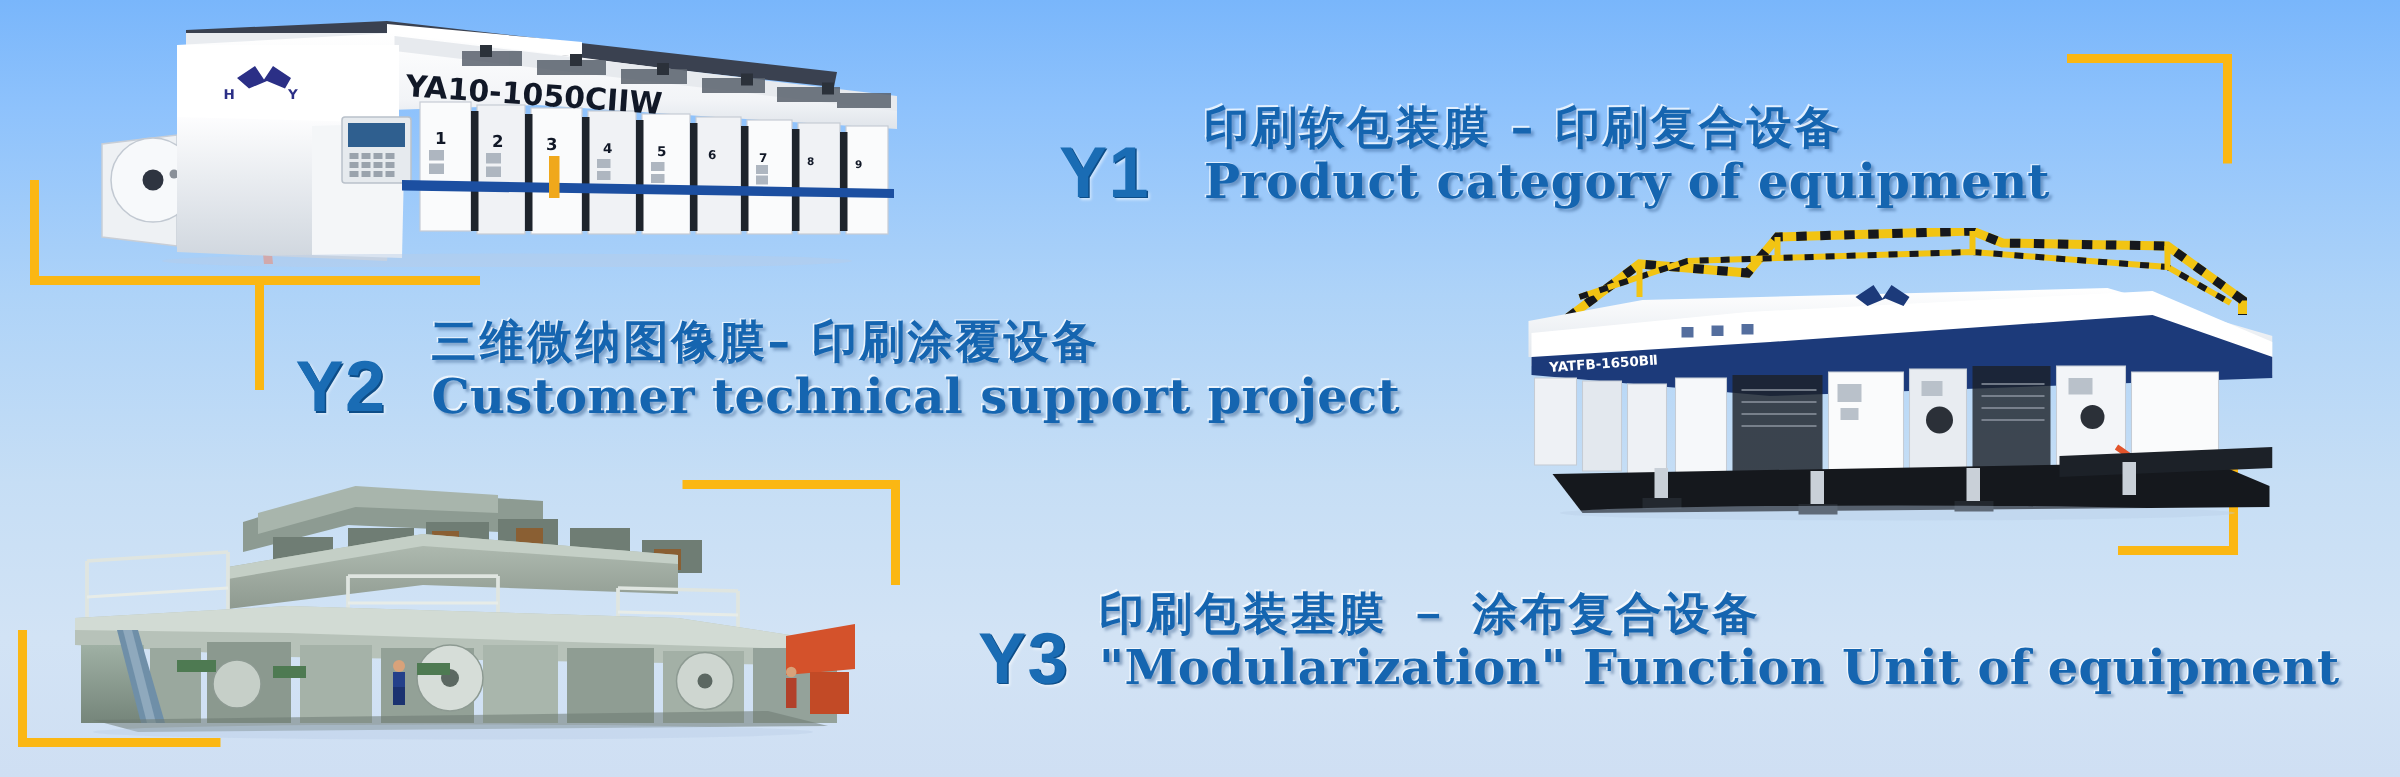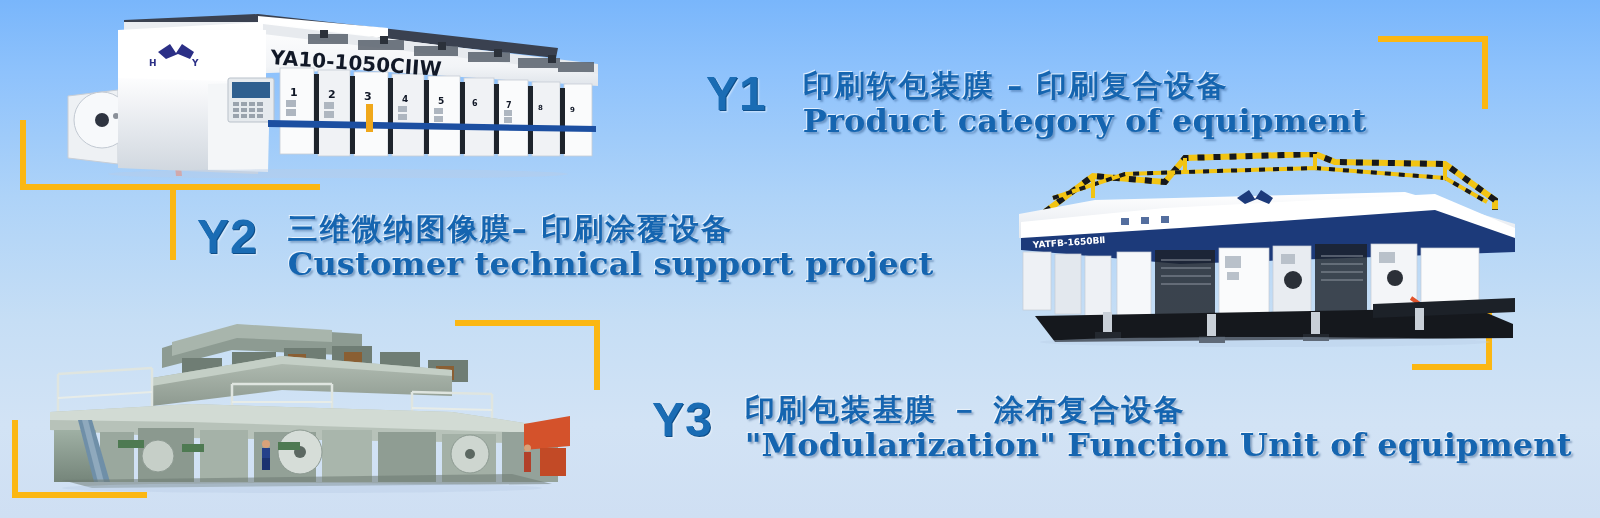--- a/index.html
+++ b/index.html
@@ -10,21 +10,21 @@
   #banner{
     position:relative;width:1600px;height:518px;overflow:hidden;
     background:linear-gradient(180deg,#79b6fb 0%,#8ec2fc 14%,#aed3f8 38%,#c6def5 62%,#d2e3f5 82%,#cfdff3 100%);
   }
   
   .bracket{position:absolute;}
   .bracket .h{position:absolute;background:#fbb713;height:6px;}
   .bracket .v{position:absolute;background:#fbb713;width:6px;}
 
   
-  .row{position:absolute;display:flex;align-items:flex-start;}
+  .row{position:absolute;display:flex;align-items:flex-end;}
   .ycode{
     color:#1a6cb4;font-weight:bold;font-size:48px;line-height:1;
     letter-spacing:1px;
     text-shadow:1px 1px 0 #0d4d88, 2px 2px 2px rgba(255,255,255,.55);
     font-family:"Liberation Sans","DejaVu Sans",sans-serif;
   }
   .texts{display:flex;flex-direction:column;}
   .cn{
     color:#1565b0;font-weight:bold;font-size:30px;line-height:1.18;
     letter-spacing:2px;white-space:nowrap;
@@ -411,19 +411,19 @@
   <div class="row" style="left:197px;top:213px;">
     <div class="ycode">Y2</div>
     <div class="texts" style="margin-left:30px;margin-top:-2px;">
       <div class="cn">三维微纳图像膜– 印刷涂覆设备</div>
       <div class="en">Customer technical support project</div>
     </div>
   </div>
 
   <div class="row" style="left:652px;top:396px;">
     <div class="ycode">Y3</div>
-    <div class="texts" style="margin-left:32px;margin-top:-4px;">
+    <div class="texts" style="margin-left:20px;margin-top:-4px;">
       <div class="cn">印刷包装基膜 －  涂布复合设备</div>
       <div class="en">"Modularization" Function Unit of equipment</div>
     </div>
   </div>
 
 </div>
 
 </body></html>

